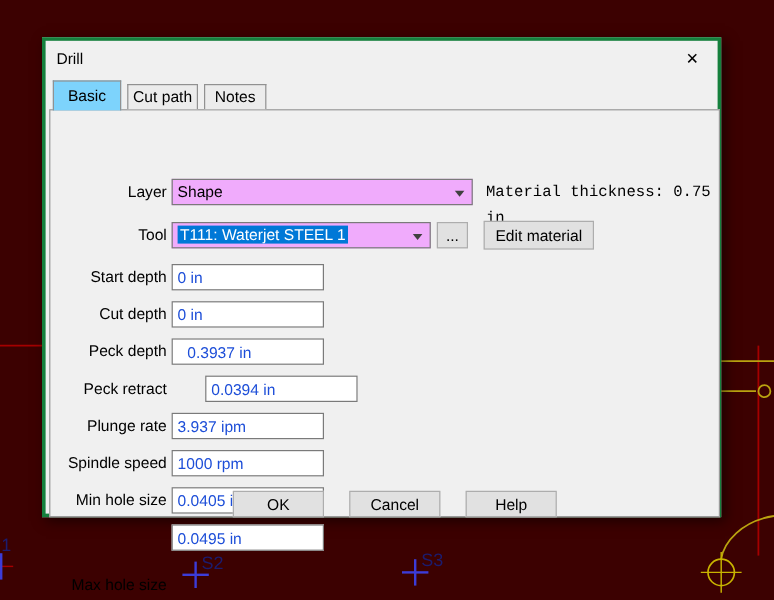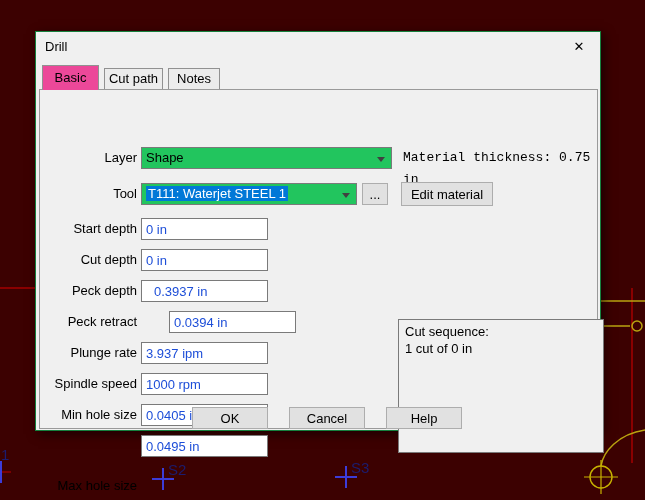--- a/index.html
+++ b/index.html
@@ -14,50 +14,50 @@
   
   .cad-svg { position:absolute; left:0; top:0; z-index:0; }
   .cad-label {
     position:absolute; z-index:1; color:#1c1c6e;
     font-size:15px; font-family:"Liberation Sans", sans-serif;
   }
 
   
   .dialog {
     position:absolute; left:35px; top:31px; width:566px; height:400px;
-    background:#f0f0f0; border:1px solid #15803d; z-index:10;
+    background:#f0f0f0; border:3px solid #15803d; z-index:10;
     box-shadow:3px 3px 10px rgba(0,0,0,0.55);
   }
   .titlebar { position:absolute; left:0; top:0; width:100%; height:30px; }
   .title-text { position:absolute; left:9px; top:7px; font-size:13px; }
   .close-btn {
     position:absolute; right:0; top:0; width:42px; height:29px;
     display:flex; align-items:center; justify-content:center;
     font-size:13px; cursor:pointer;
   }
 
   
   .tab {
     position:absolute; text-align:center; line-height:20px; font-size:13px;
     background:#f0f0f0; border:1px solid #919191; border-bottom:none;
     cursor:pointer; z-index:12;
   }
-  .tab.selected { top:33px; height:25px; line-height:23px; background:#ec4899; }
+  .tab.selected { top:33px; height:25px; line-height:23px; background:#7dd3fc; }
   .tab.unselected { top:36px; height:21px; background:#ececec; line-height:19px; }
 
   .pane {
     position:absolute; left:3px; top:57px; width:559px; height:340px;
     border:1px solid #9a9a9a; background:#f0f0f0; z-index:11;
   }
 
   .lbl { position:absolute; text-align:right; line-height:22px; }
   .col-lbl { left:2px; width:95px; }
 
   .combo {
-    position:absolute; height:22px; background:#22c55e;
+    position:absolute; height:22px; background:#f0abfc;
     border:1px solid #7a7a7a; line-height:20px; padding-left:4px;
     cursor:pointer;
   }
   .chev {
     position:absolute; right:6px; top:9px; width:0; height:0;
     border-left:4px solid transparent; border-right:4px solid transparent;
     border-top:5px solid #404040;
   }
   .sel-text { background:#0078d7; color:#fff; padding:0 2px; }
 
@@ -173,22 +173,18 @@
     </div>
     <div>
       <span class="lbl col-lbl" style="top:314px;">Min hole size</span>
       <input class="field-input" style="top: 314px;" value="0.0405 in">
     </div>
     <div>
       <span class="lbl col-lbl" style="top:345px;margin-top:40px;">Max hole size</span>
       <input class="field-input" style="top: 345px;" value="0.0495 in">
     </div>
 
-    <div class="cutseq">
-      <div>Cut sequence:</div>
-      <div>1 cut of 0 in</div>
-    </div>
 
     <div class="btn" style="left:152px; top:317px; width:76px; height:22px;">OK</div>
     <div class="btn" style="left:249px; top:317px; width:76px; height:22px;">Cancel</div>
     <div class="btn" style="left:346px; top:317px; width:76px; height:22px;">Help</div>
   </div>
 </div>
 
 </body></html>

